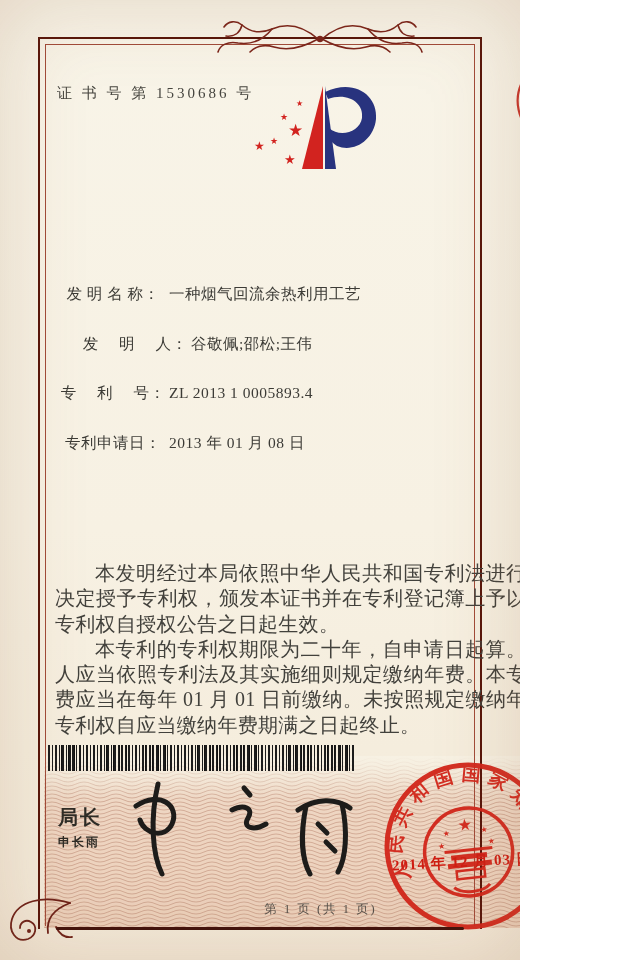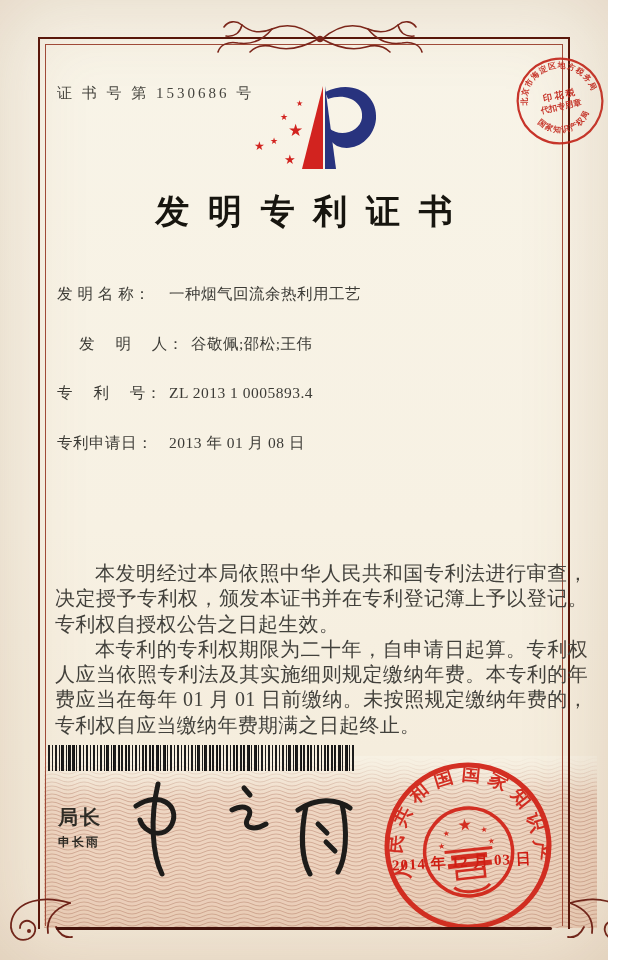--- a/index.html
+++ b/index.html
@@ -1,38 +1,38 @@
 <!DOCTYPE html>
 <html><head>
 <meta charset="utf-8">
 <style>
   html,body{margin:0;padding:0;}
   body{font-family:"Liberation Serif","DejaVu Serif",serif;}
-  #page{position:relative;width:608px;height:960px;overflow:hidden;
+  #page{position:relative;width:520px;height:960px;overflow:hidden;
         background:linear-gradient(180deg,#f8f4e8 0%,#f7f1e3 55%,#f5eddd 78%,#f3e9d8 100%);}
   #page::after{content:"";position:absolute;inset:0;pointer-events:none;z-index:40;
         box-shadow:inset 0 0 85px rgba(148,100,62,.22);}
   
   .frame-outer{position:absolute;left:38px;top:37px;right:38px;bottom:31px;
         border:2.5px solid #571409;border-bottom:none;z-index:2;}
   .frame-inner{position:absolute;left:45px;top:44px;right:45px;bottom:34px;
         border:1px solid #a14a38;border-bottom:none;z-index:2;}
   .bottom-rule{position:absolute;left:56px;right:56px;top:927px;height:3px;
         background:#40100a;border-radius:2px;z-index:6;}
   .ornament{position:absolute;z-index:5;}
   
   .cert-no{position:absolute;left:57px;top:84px;font-size:15px;letter-spacing:3px;
         color:#46453f;z-index:3;}
   .logo{position:absolute;left:240px;top:72px;z-index:3;}
   .tax-stamp{position:absolute;left:514px;top:55px;transform:rotate(-12deg);z-index:3;opacity:.93;}
   .seal-ring-small{font-size:8.6px;letter-spacing:1.2px;fill:#c5271d;font-weight:bold;}
   .title{position:absolute;left:0;right:0;top:189px;text-align:center;font-size:34px;
         font-weight:bold;color:#17150f;letter-spacing:.55em;text-indent:.55em;z-index:3;}
   
-  .field{position:absolute;left:57px;font-size:15.5px;color:#3c3b36;letter-spacing:.5px;z-index:3;white-space:nowrap;}
+  .field{position:absolute;left:57px;font-size:15.5px;color:#3c3b36;letter-spacing:.5px;z-index:3;white-space:nowrap;text-align:center;}
   .field .lab{display:inline-block;min-width:112px;}
   
   .body-text{position:absolute;left:55px;width:533px;top:561px;z-index:3;}
   .body-text p{margin:0;font-size:20px;line-height:25.3px;color:#42413c;
         text-indent:2em;text-align:justify;letter-spacing:.3px;}
   
   .band{position:absolute;left:44px;top:756px;width:553px;height:172px;z-index:1;
         background:linear-gradient(180deg,rgba(238,215,196,0) 0,rgba(238,215,196,.85) 30px,#eed5c1 62px,#ecd0ba 100%);}
   .band svg{position:absolute;inset:0;}
   .band::after{content:"";position:absolute;left:0;right:0;top:0;height:42px;
@@ -110,21 +110,20 @@
     <defs>
       <path id="tsTop" d="M14 50 A 36 36 0 0 1 86 50"></path>
       <path id="tsBot" d="M16 50 A 34 34 0 0 0 84 50"></path>
     </defs>
     <text class="seal-ring-small"><textPath href="#tsTop" startOffset="50%" text-anchor="middle">北京市海淀区地方税务局</textPath></text>
     <text class="seal-ring-small"><textPath href="#tsBot" startOffset="50%" text-anchor="middle">国家知识产权局</textPath></text>
     <text x="50" y="47" text-anchor="middle" font-size="10" font-weight="bold" fill="#c5271d">印 花 税</text>
     <text x="50" y="59" text-anchor="middle" font-size="9" font-weight="bold" fill="#c5271d">代扣专用章</text>
   </svg>
 
-  <div class="title">发明专利证书</div>
 
   <div class="field" style="top:284px;">
     <span class="lab">发 明 名 称：</span><span>一种烟气回流余热利用工艺</span>
   </div>
   <div class="field" style="top:334px;margin-left:22px;">
     <span class="lab">发　 明　 人：</span><span>谷敬佩;邵松;王伟</span>
   </div>
   <div class="field" style="top:383px;">
     <span class="lab">专　 利　 号：</span><span>ZL 2013 1 0005893.4</span>
   </div>
@@ -225,14 +224,15 @@
       </g>
       <path d="M64 92 L112 92" fill="none" stroke-width="3"></path>
       <rect x="70" y="96" width="36" height="5" stroke="none"></rect>
       <rect x="66" y="104" width="44" height="5" stroke="none"></rect>
       <path d="M74 112 h28 v8 h-28 z" fill="none" stroke-width="2.5"></path>
       <path d="M70 128 A 20 10 0 0 0 106 128" fill="none" stroke-width="3"></path>
     </g>
   </svg>
   <div class="seal-date">2014 年 12 月 03 日</div>
 
+  <div class="footer">第 1 页 (共 1 页)</div>
 
 </div>
 
 </body></html>

